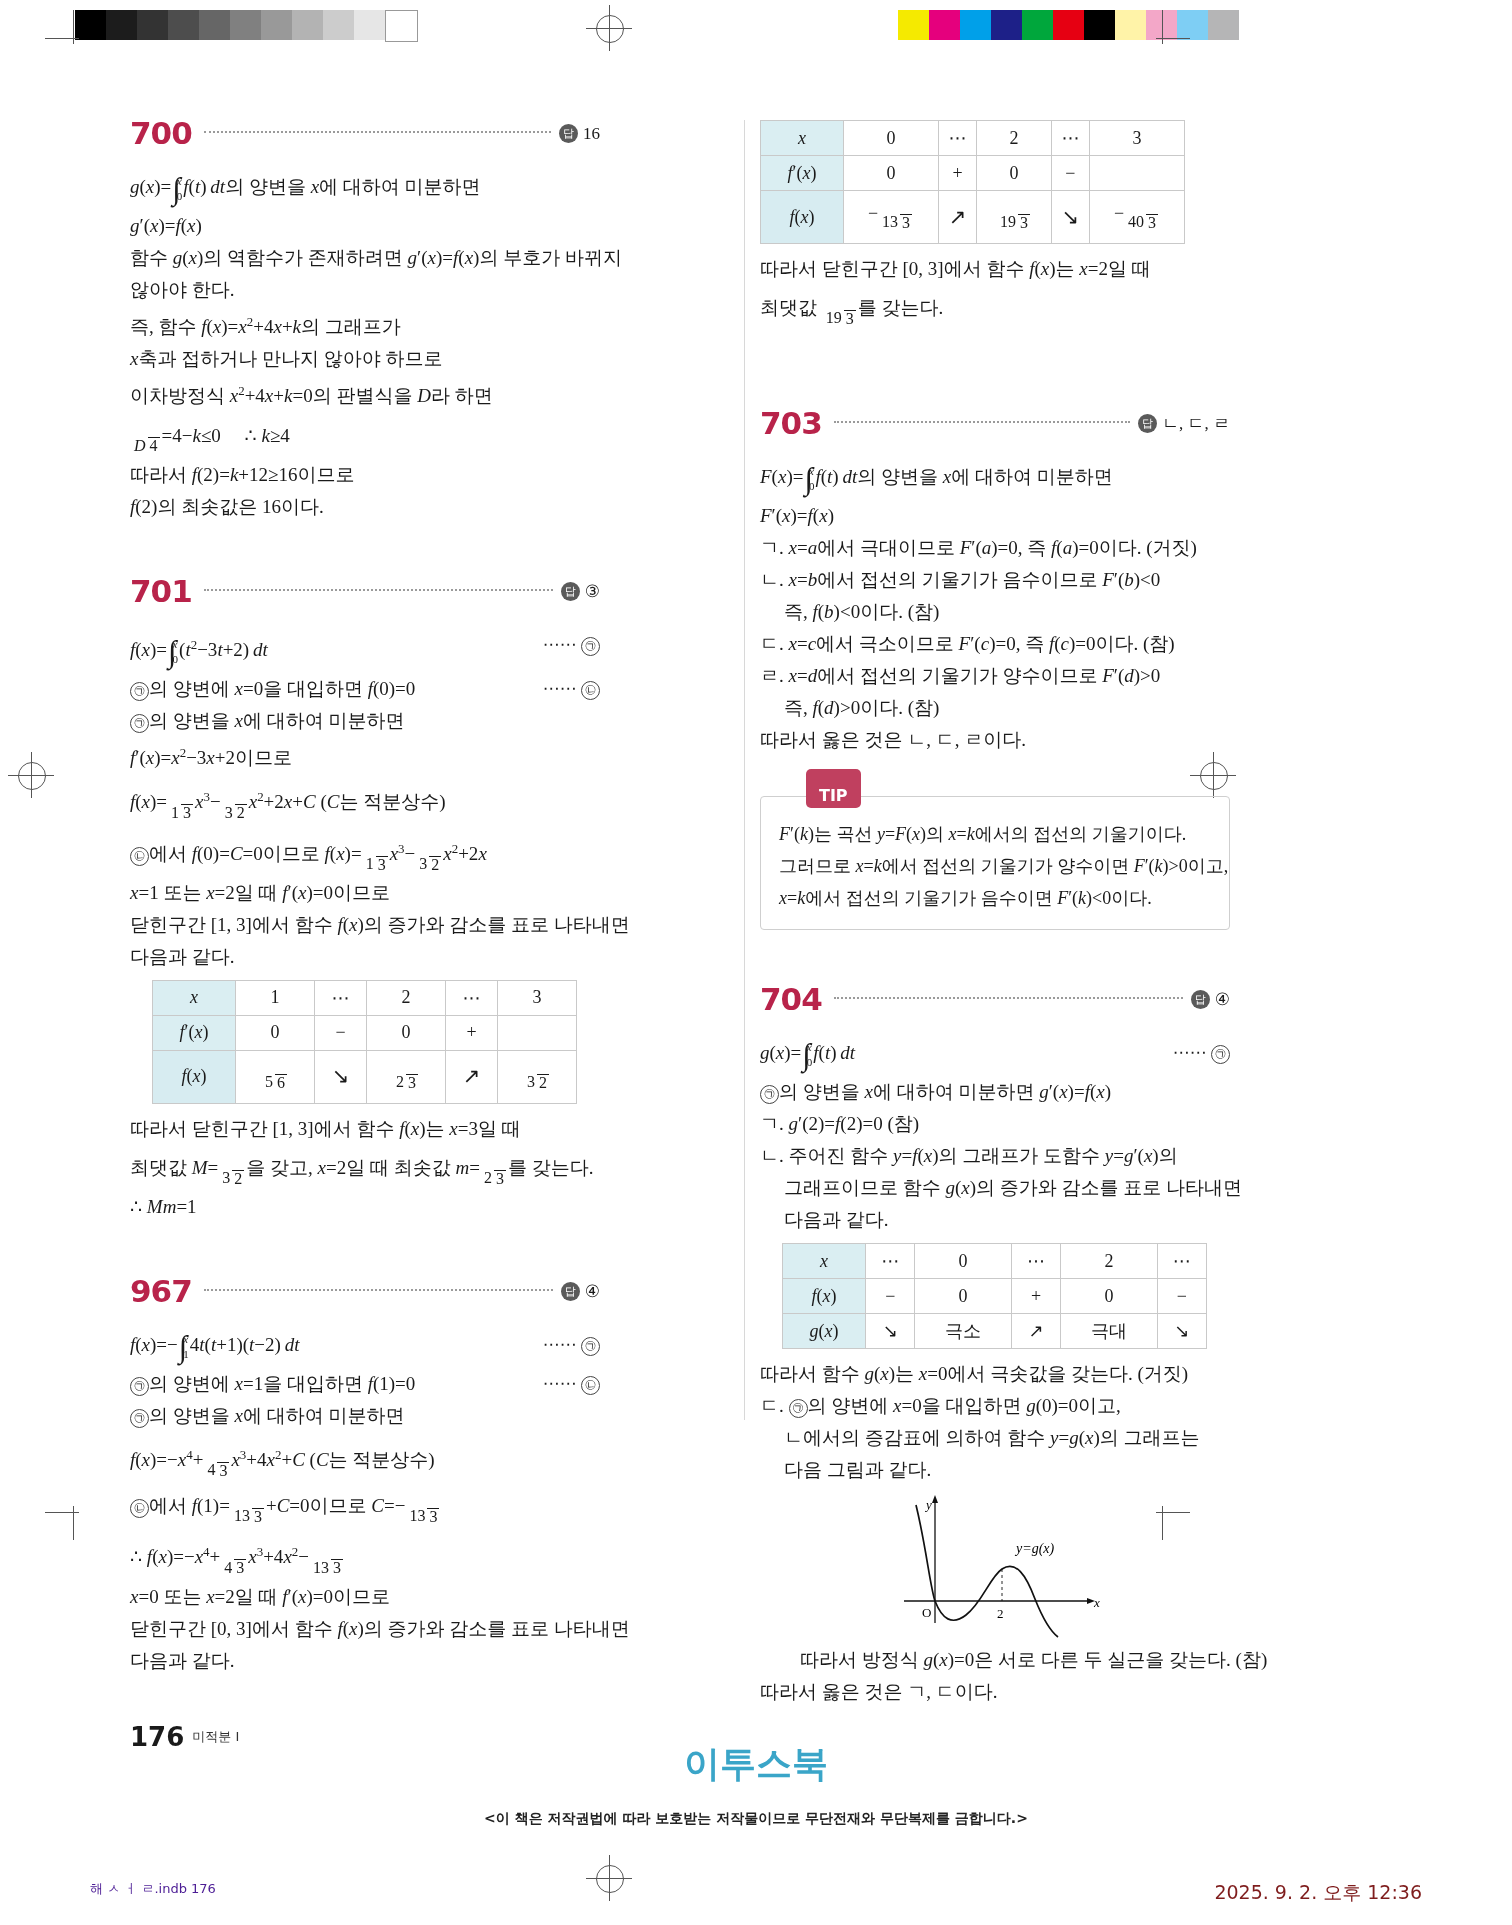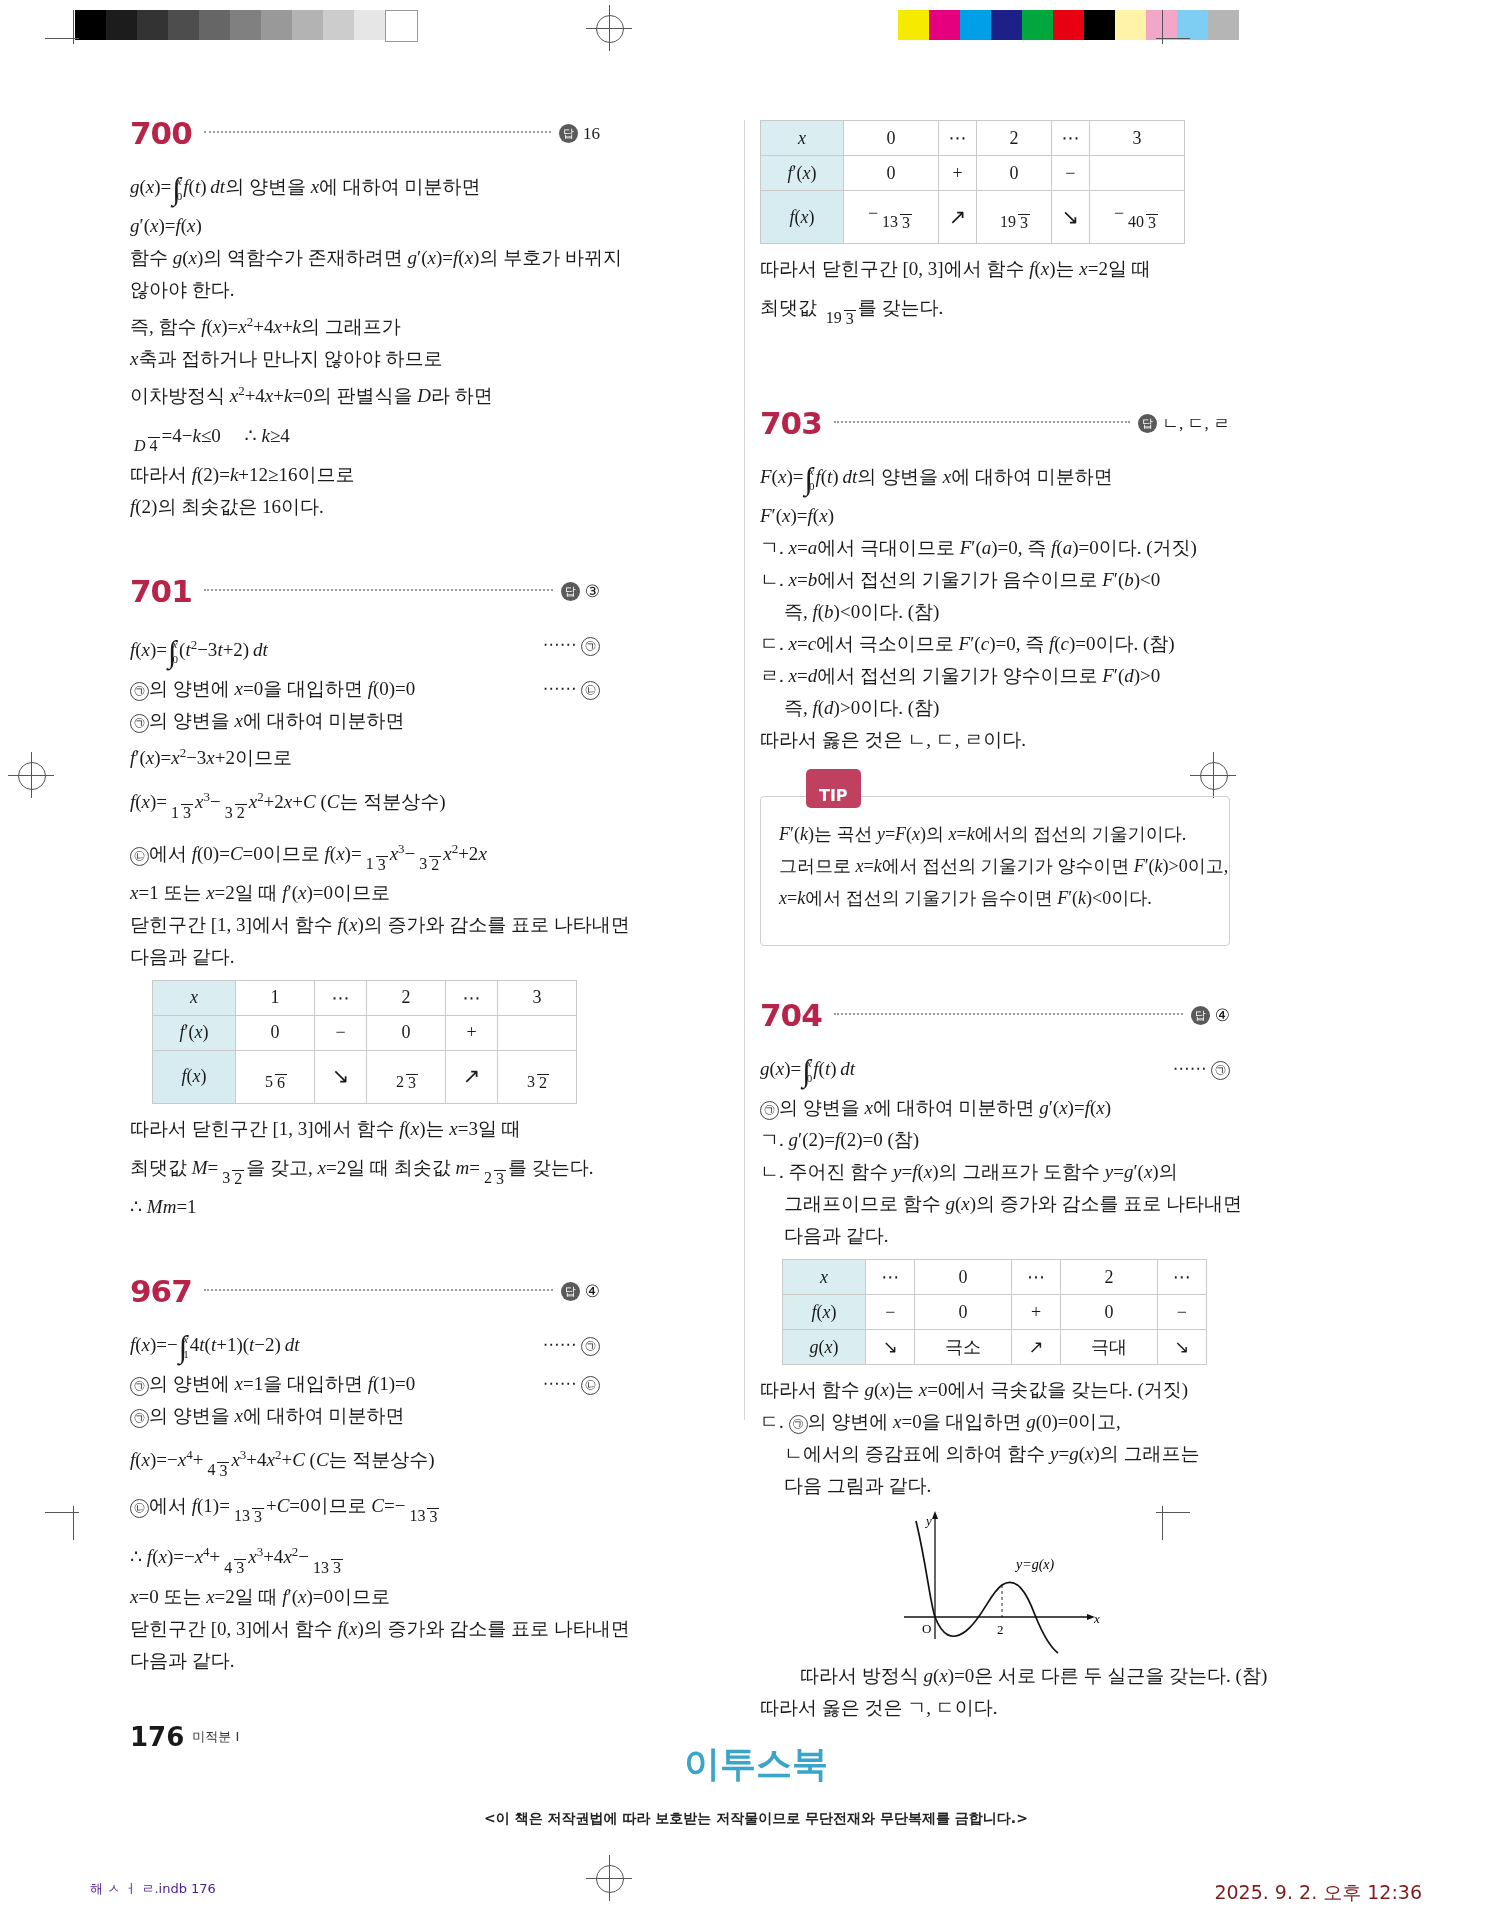--- a/index.html
+++ b/index.html
@@ -71,21 +71,21 @@
   table.vt td.tp{border-top:1.5px solid #9a9a9a;}
   .arrow{font-size:21px;display:inline-block;}
   
   .tipwrap{margin:14px 0 0 0;position:relative;}
   .tipbadge{
     display:inline-block;background:#c0405f;color:#fff;
     font-family:"DejaVu Sans",sans-serif;font-weight:bold;font-size:16px;
     padding:17px 13px 3px;border-radius:5px;position:relative;z-index:2;left:6px;margin-left:40px;
   }
   .tipbody{border:1px solid #cfcfcf;border-radius:4px;margin-top:-12px;
-           padding:22px 16px 30px 18px;}
+           padding:22px 16px 14px 18px;}
   .tipbody .ln{font-size:18px;line-height:30px;}
   
   .graphwrap{position:relative;height:150px;margin:6px 0 4px 0;}
   .graphwrap svg{position:absolute;left:130px;top:0;}
   
   .pagenum{position:absolute;left:130px;top:1722px;display:flex;align-items:center;gap:8px;}
   .pagenum .n{font-family:"DejaVu Sans",sans-serif;font-weight:bold;font-size:26px;}
   .pagenum .sub{font-family:"DejaVu Sans",sans-serif;font-size:13px;color:#333;}
   .logo{position:absolute;left:0;right:0;top:1740px;text-align:center;
         font-family:"DejaVu Sans",sans-serif;font-weight:bold;font-size:36px;}

